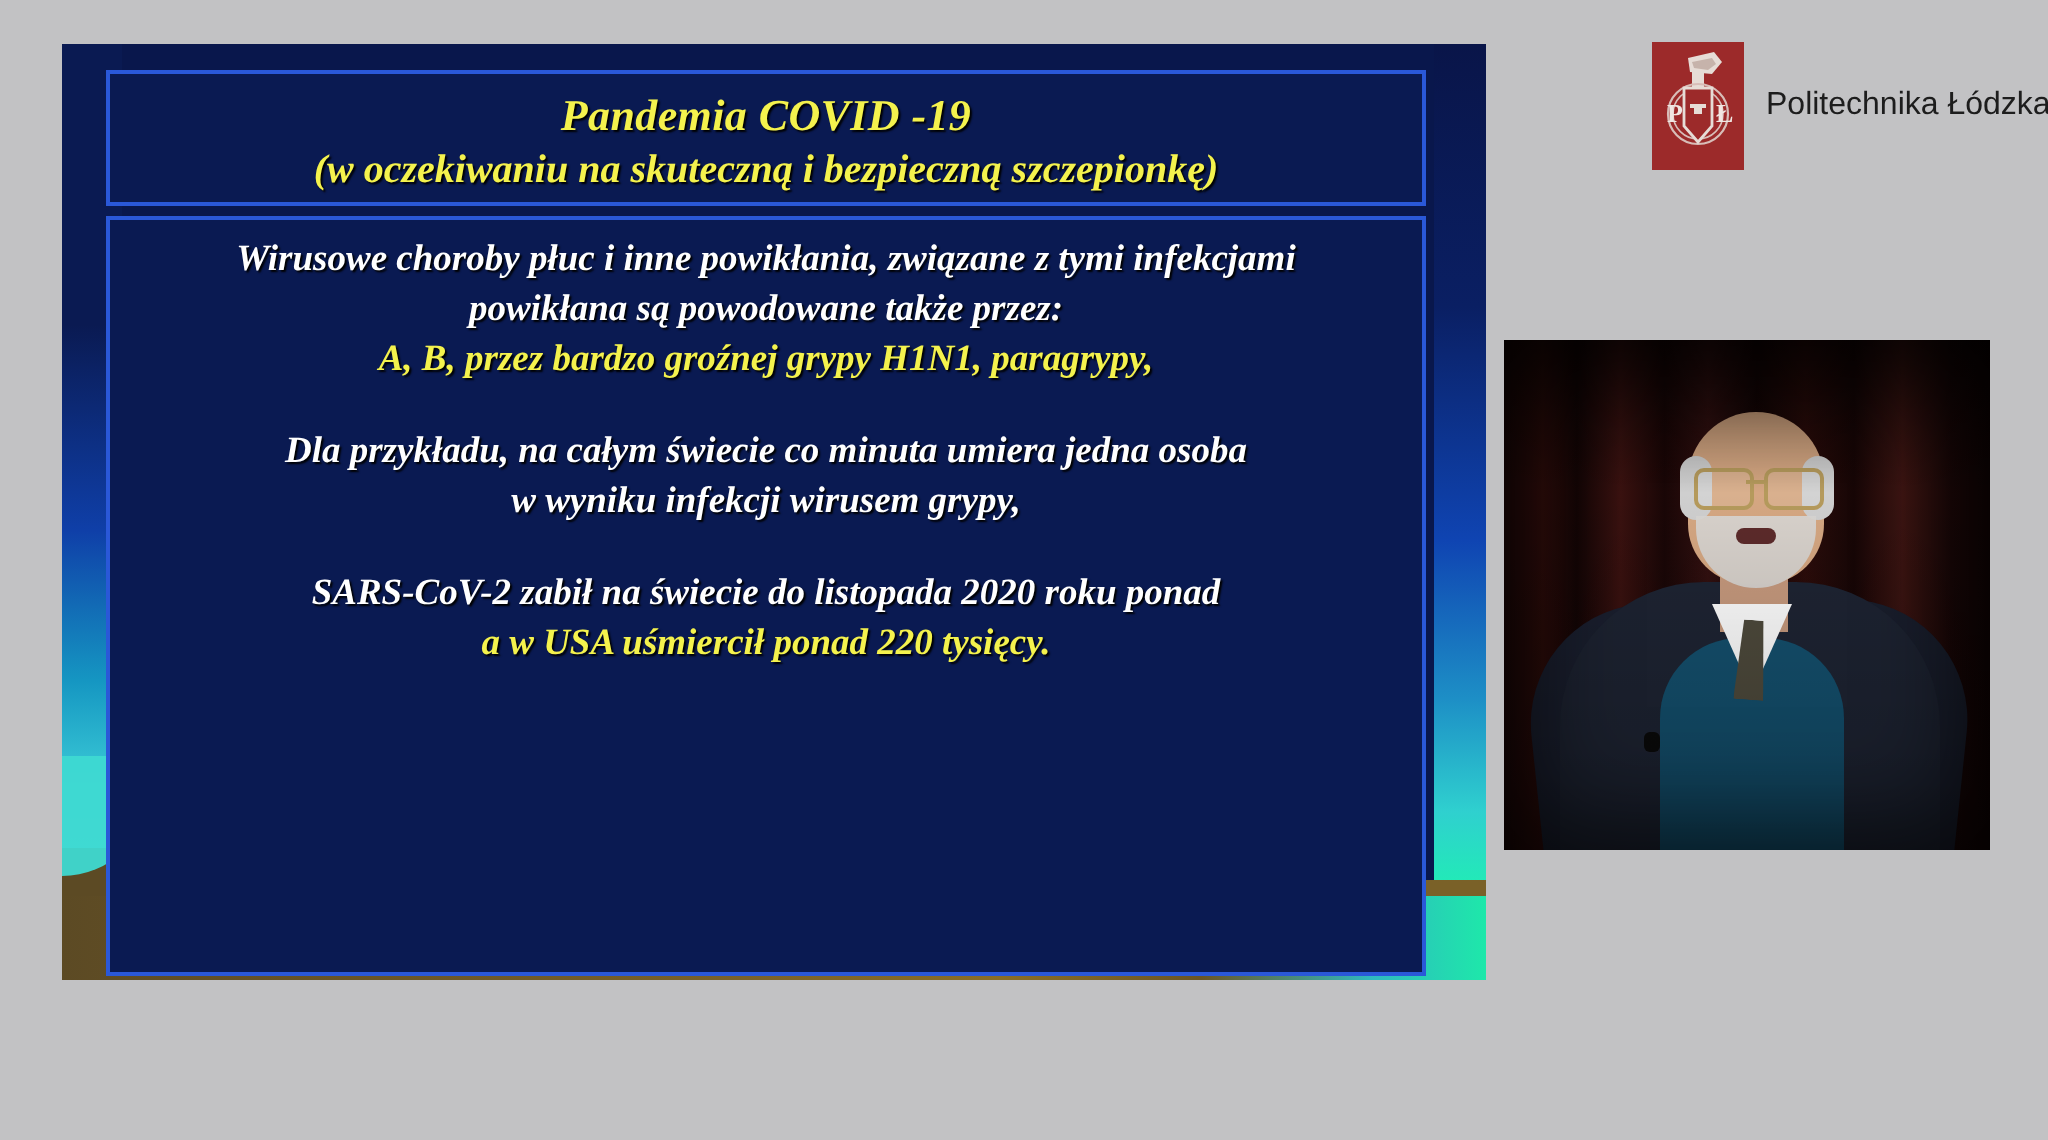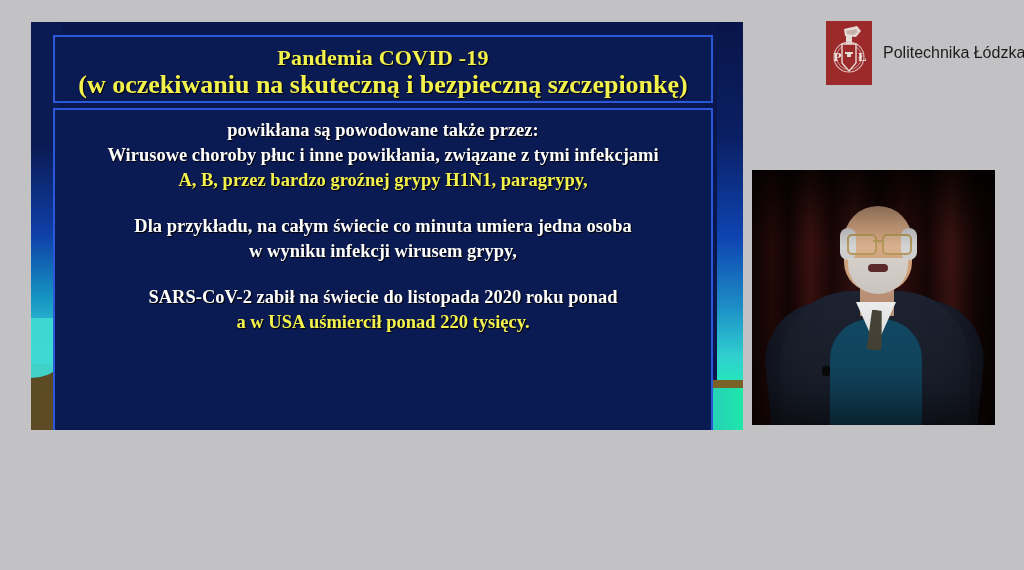--- a/index.html
+++ b/index.html
@@ -9,23 +9,24 @@
     background:#c2c2c4;
     font-family:"Liberation Serif", serif;
     overflow:hidden;
     position:relative;
   }
 
   
   #slide{
     position:absolute;
     left:31px;top:22px;
-    width:712px;height:408px;
+    width:712px;height:468px;
     background:#09174c;
     overflow:hidden;
+    font-style:italic;
   }
   
   .edge-left{
     position:absolute;left:0;top:0;width:30px;height:100%;
     background:linear-gradient(to bottom,
       #0a1a52 0%, #0a1a52 30%, #0f3fa8 52%,
       #1596c2 68%, #3ecfd8 80%, #5fe3dd 88%, #0a1a52 97%);
   }
   
   .edge-right{
@@ -73,21 +74,21 @@
   .t-main{
     color:#f4f24d;
     font-size:22px;font-weight:bold;
     letter-spacing:.2px;
     line-height:28px;
     text-shadow:1px 1px 1px #000;
     margin:3px 0 0 0;
   }
   .t-sub{
     color:#f4f24d;
-    font-size:26px;font-weight:bold;
+    font-size:20px;font-weight:bold;
     line-height:24px;
     text-shadow:1px 1px 1px #000;
     margin:1px 0 0 0;
   }
 
   .para{margin:0;padding:0;}
   .ln{
     line-height:25px;
     font-weight:bold;
     font-size:18.5px;
@@ -216,22 +217,22 @@
   <div class="arc-left"></div>
 
   <div class="box" id="title-box">
     <div class="t-main">Pandemia COVID -19</div>
     <div class="t-sub">(w oczekiwaniu na skuteczną i bezpieczną szczepionkę)</div>
   </div>
 
   <div class="box" id="body-box">
     <div id="body-content">
         <div class="para">
+          <div class="ln white">Wirusowe choroby płuc i inne powikłania, związane z tymi  infekcjami</div>
           <div class="ln white">powikłana są powodowane także przez:</div>
-          <div class="ln white">Wirusowe choroby płuc i inne powikłania, związane z tymi  infekcjami</div>
         </div>
         <div class="para">
           <div class="ln yellow">A, B, przez bardzo groźnej grypy H1N1, paragrypy,</div>
         </div>
         <div class="gap"></div>
         <div class="para">
           <div class="ln white">Dla przykładu, na  całym świecie co minuta umiera jedna osoba</div>
           <div class="ln white">w wyniku infekcji wirusem grypy,</div>
         </div>
         <div class="gap"></div>

